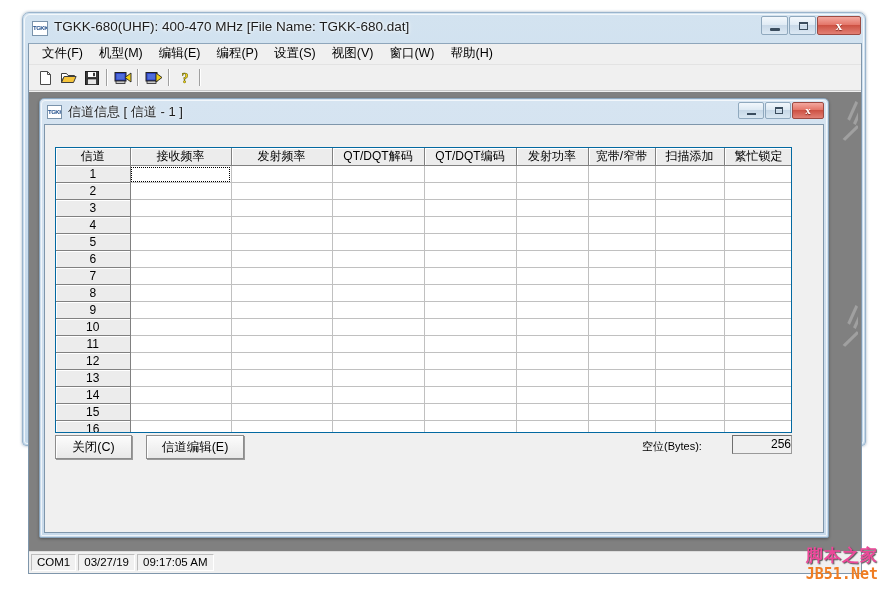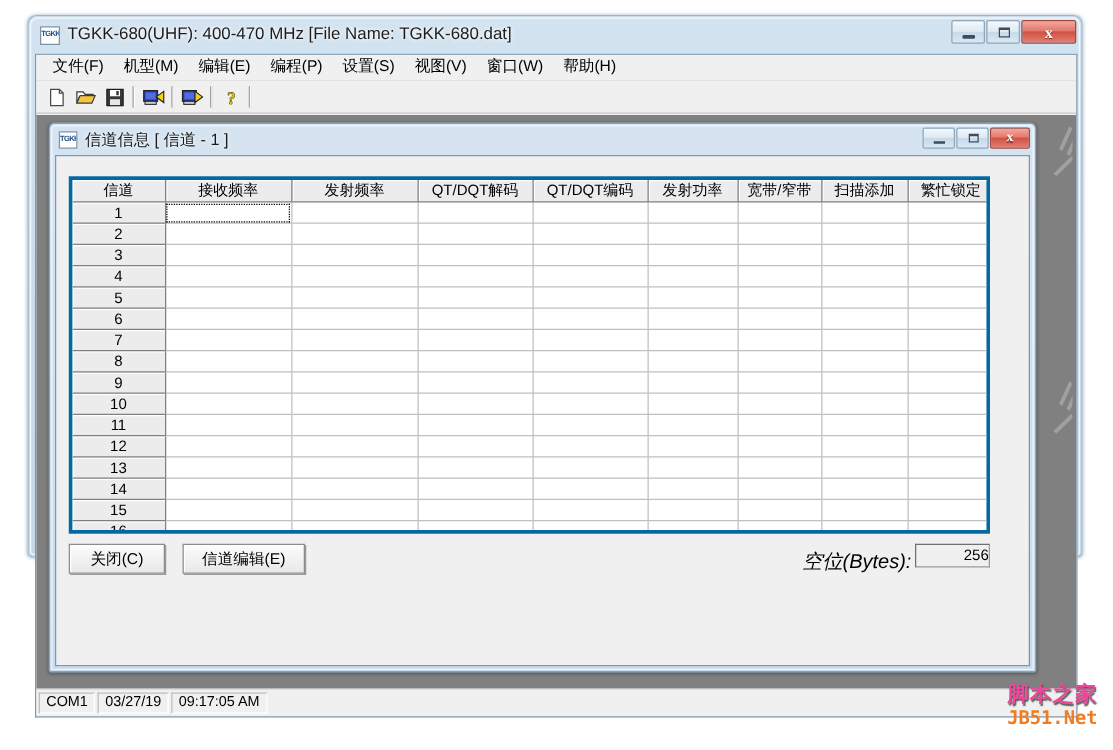--- a/index.html
+++ b/index.html
@@ -282,24 +282,24 @@
     width: 780px; height: 409px;
     background: #f0f0f0;
     border: 1px solid #7f96ab;
     box-sizing: border-box;
     overflow: hidden;
   }
 
   
   .grid-frame {
     position: absolute;
-    left: 10px; top: 16px;
+    left: 10px; top: 22px;
     width: 737px; height: 286px;
     background: #ffffff;
-    border: 3px solid #0369a1;
+    border: 1px solid #0369a1;
     box-sizing: border-box;
     overflow: hidden;
   }
   table.grid {
     border-collapse: collapse;
     table-layout: fixed;
     width: 100%;
     font-family: "Liberation Sans", "DejaVu Sans", sans-serif;
   }
   table.grid th {
@@ -346,23 +346,22 @@
     box-shadow: inset 1px 1px 0 #ffffff, 1px 1px 0 #9a9a9a;
     font-size: 12.5px;
     color: #000;
     text-align: center;
     line-height: 22px;
     box-sizing: border-box;
     white-space: nowrap;
   }
   .bytes-label {
     position: absolute;
-    font-size: 16px; color: #000;
+    font-size: 11px; color: #000;
     white-space: nowrap;
-    font-style: italic;
   }
   .bytes-field {
     position: absolute;
     width: 60px; height: 19px;
     background: #f0f0f0;
     border: 1px solid #9a9a9a;
     border-top-color: #6f6f6f;
     border-left-color: #6f6f6f;
     box-sizing: border-box;
     font-size: 12px;

